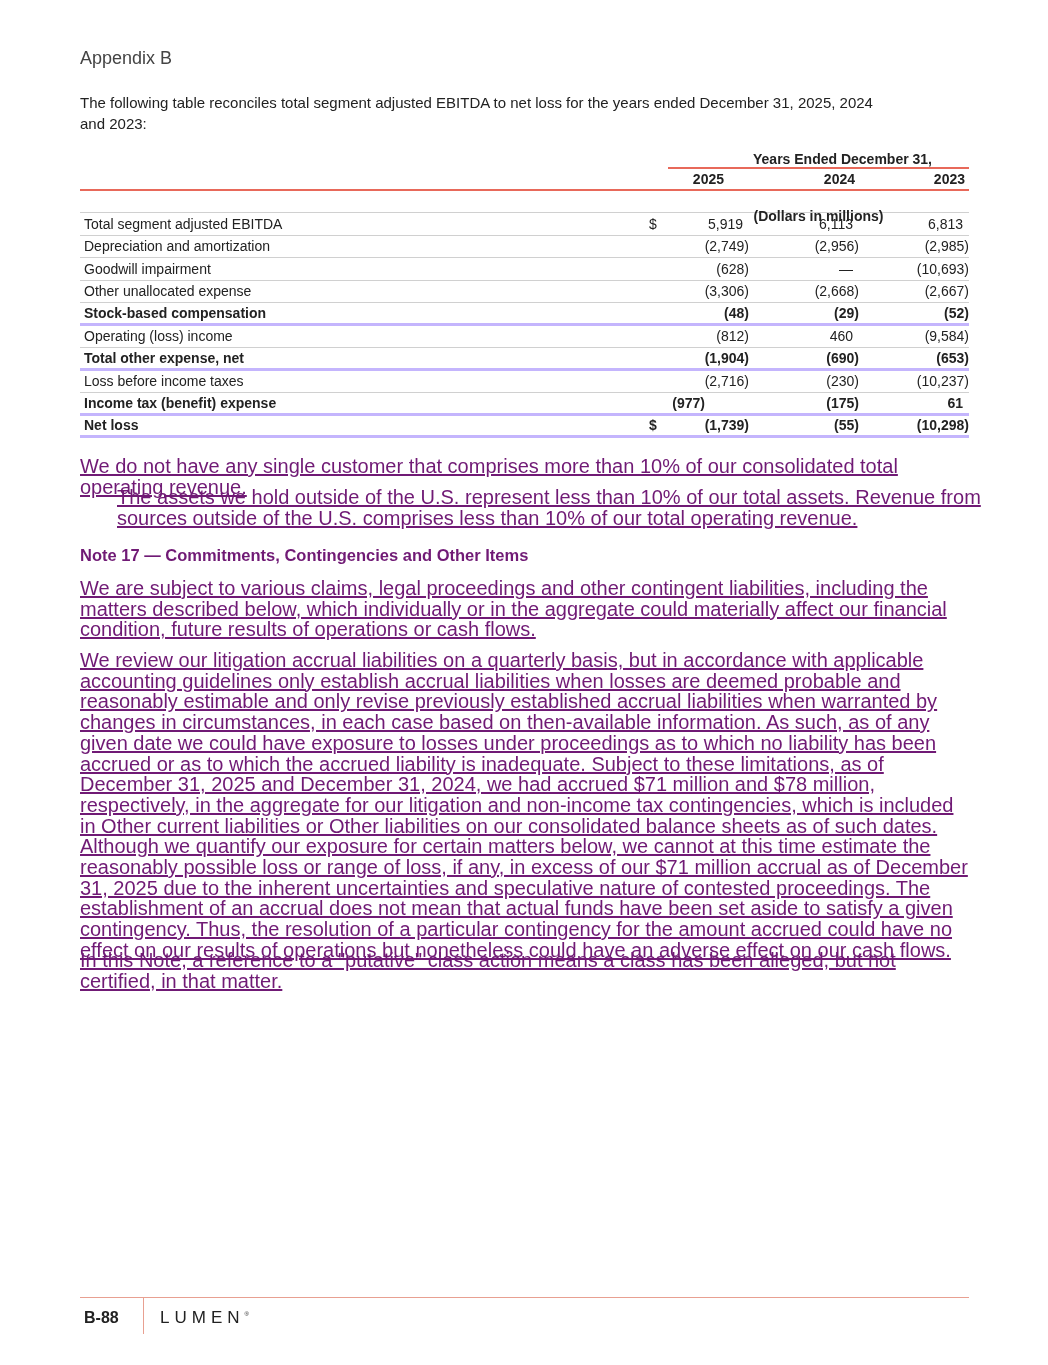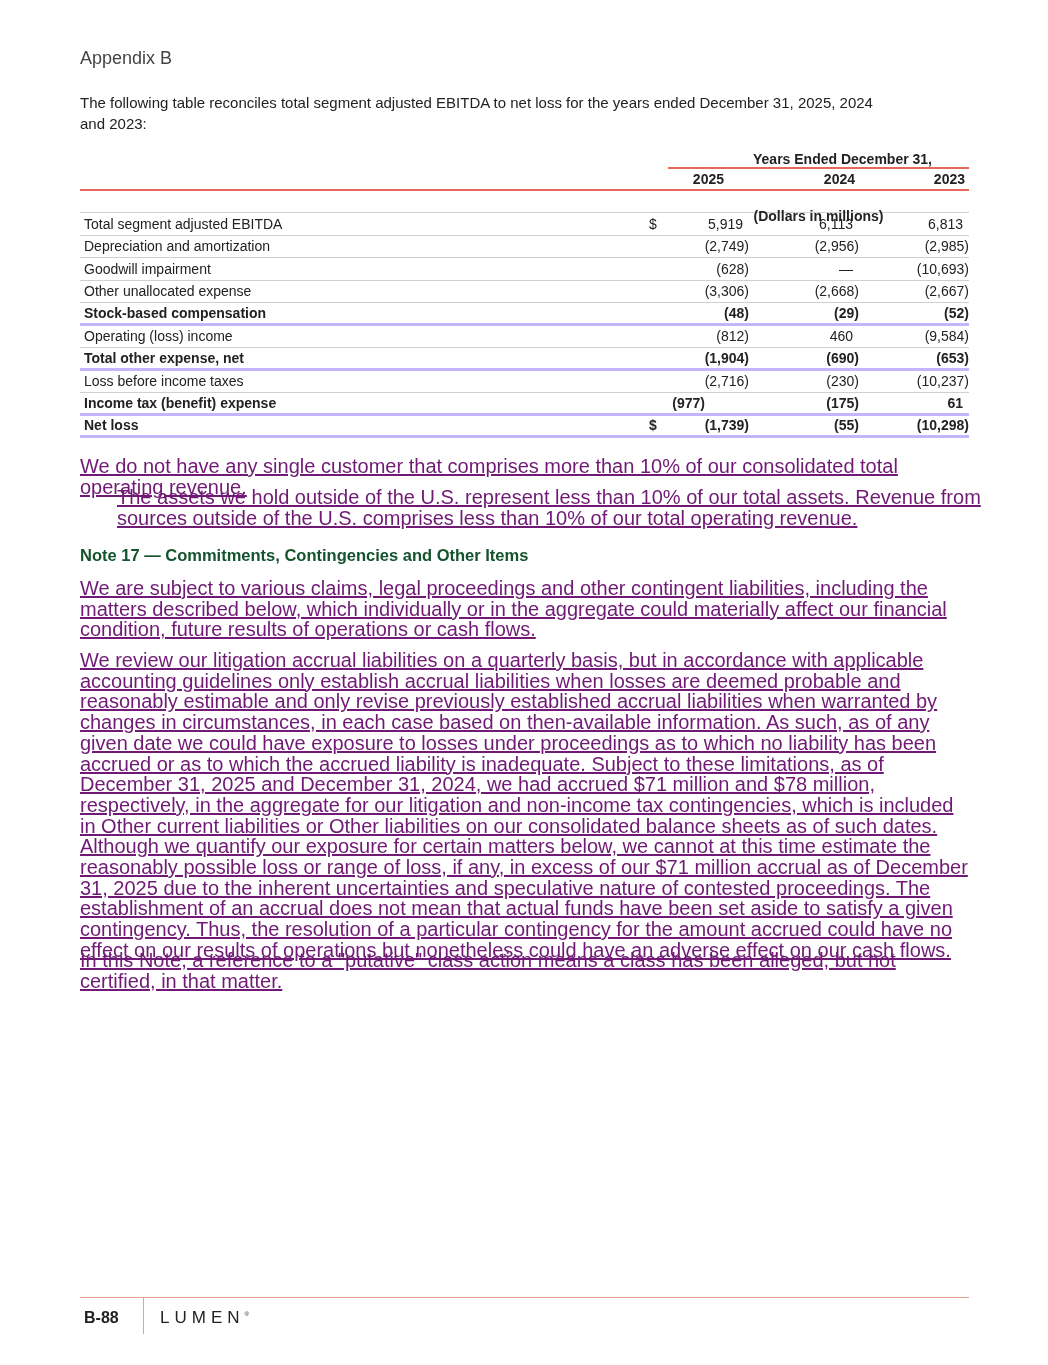--- a/index.html
+++ b/index.html
@@ -15,21 +15,21 @@
   .hdr1 { position: relative; height: 22px; }
   .hdr1 .t { position: absolute; left: 612px; width: 301px; text-align: center; font-weight: bold; font-size: 14px; top: 4px; }
   .hdr1 .line { position: absolute; left: 588px; width: 301px; bottom: 0; border-bottom: 2px solid #e8695a; }
   .hdr2 { display: flex; height: 22px; align-items: center; border-bottom: 2px solid #e8695a; box-sizing: border-box; font-weight: bold; }
   .hdr2 .sp { flex: 1; }
   .hdr2 .y { width: 110px; text-align: right; }
   .hdr2 .y1 { width: 100px; text-align: right; padding-right: 25px; box-sizing: border-box; }
   .hdr3 { position: relative; height: 22px; border-bottom: 1px solid #d0d0d0; box-sizing: border-box; }
   .hdr3 .t { position: absolute; left: 588px; width: 301px; text-align: center; font-weight: bold; top: 4px; margin-top: 13px; }
   .p { position: absolute; left: 80px; width: 890px; font-size: 20px; line-height: 20.7px; color: #701a75; text-decoration: underline; }
-  .note-title { position: absolute; left: 80px; top: 546px; font-size: 16.5px; font-weight: bold; color: #14532d; }
+  .note-title { position: absolute; left: 80px; top: 546px; font-size: 16.5px; font-weight: bold; color: #701a75; }
   .footer-line { position: absolute; left: 80px; top: 1297px; width: 889px; border-top: 1px solid #e8a091; }
   .footer-vline { position: absolute; left: 143px; top: 1298px; height: 36px; border-left: 1px solid #e8a091; }
   .page-num { position: absolute; left: 84px; top: 1309px; font-size: 16px; font-weight: bold; color: #222; }
   .logo { position: absolute; left: 160px; top: 1308px; font-size: 17px; letter-spacing: 5px; color: #222; font-weight: normal; }
   .logo sup { font-size: 6px; letter-spacing: 0; }
 </style>
 </head>
 <body>
 
 <div class="header">Appendix B</div>

